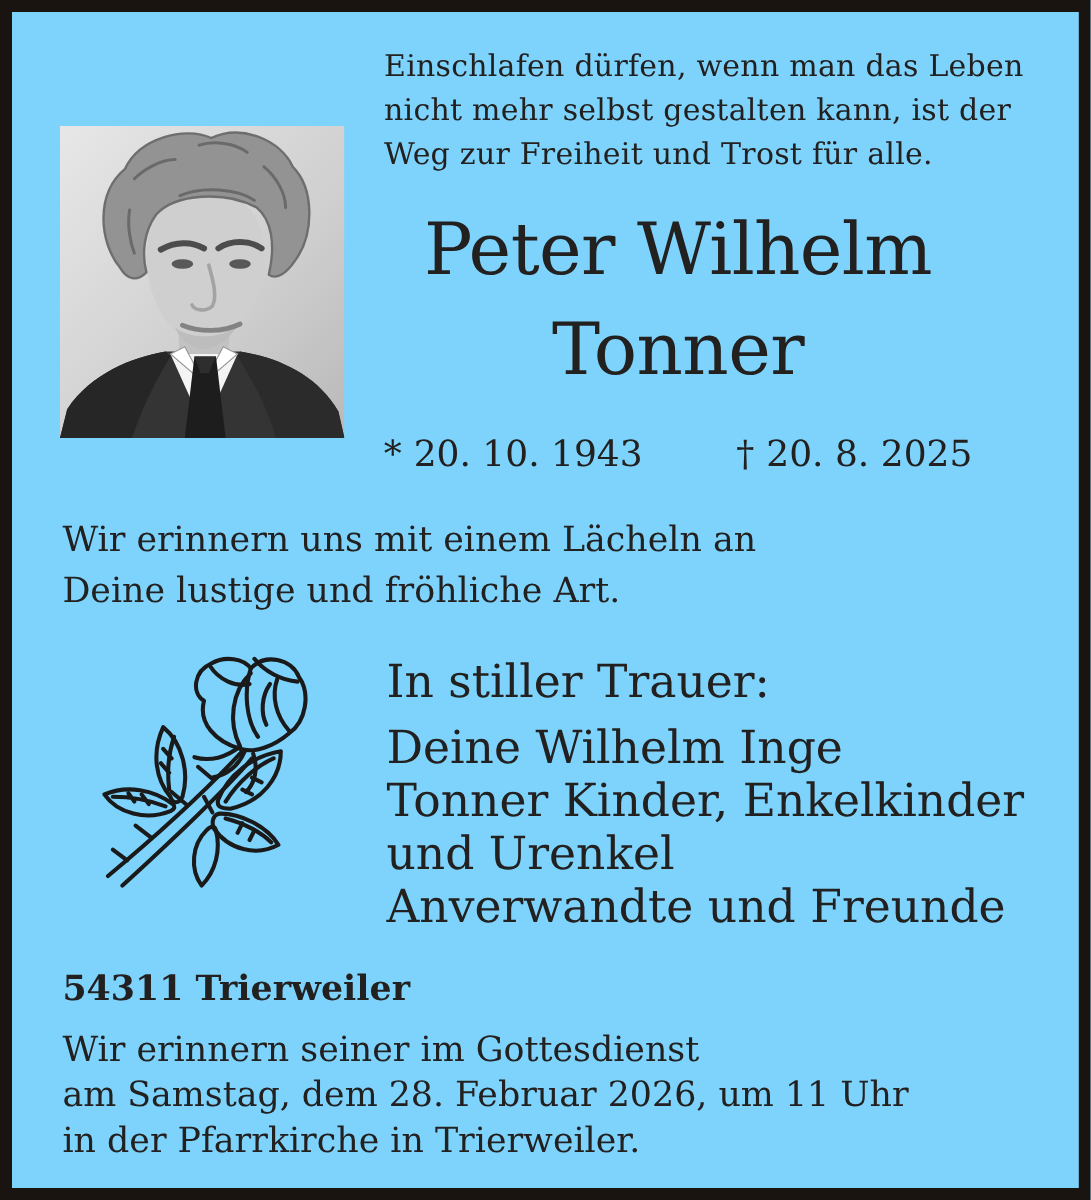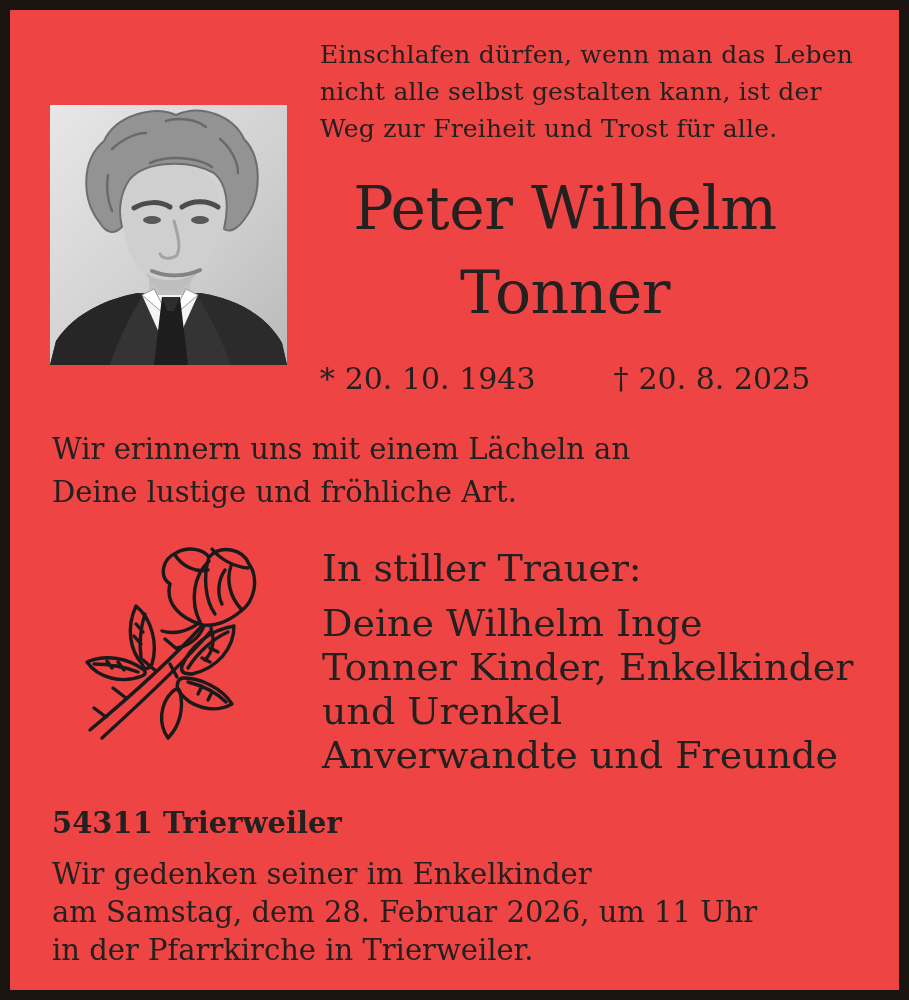--- a/index.html
+++ b/index.html
@@ -1,18 +1,18 @@
 <!DOCTYPE html>
 <html lang="de"><head>
 <meta charset="utf-8">
 <style>
   html,body { margin:0; padding:0; background:#ffffff; }
   .stage {
     position:relative; width:909px; height:1000px;
-    background:#ef4444; overflow:hidden;
+    background:#7dd3fc; overflow:hidden;
     font-family:"DejaVu Serif","Liberation Serif",serif;
     color:#232020;
   }
   .frame {
     position:absolute; inset:0;
     border:10px solid #19140f;
     box-sizing:border-box;
     pointer-events:none;
   }
   .epigraph {
@@ -55,21 +55,21 @@
     font-size:29px; line-height:38px;
   }
 </style>
 </head>
 <body>
 
 <div class="stage">
 
   <div class="epigraph">
     <div>Einschlafen dürfen, wenn man das Leben</div>
-    <div>nicht alle selbst gestalten kann, ist der</div>
+    <div>nicht mehr selbst gestalten kann, ist der</div>
     <div>Weg zur Freiheit und Trost für alle.</div>
   </div>
 
   <svg class="photo" viewBox="0 0 237 260" aria-hidden="true">
     <defs>
       <linearGradient id="pbg" x1="0" y1="0" x2="1" y2="1">
         <stop offset="0" stop-color="#e7e7e7"></stop>
         <stop offset="0.6" stop-color="#cfcfcf"></stop>
         <stop offset="1" stop-color="#b9b9b9"></stop>
       </linearGradient>
@@ -170,19 +170,19 @@
     <div class="intro">In stiller Trauer:</div>
     <div class="mourner">Deine Wilhelm Inge</div>
     <div class="mourner">Tonner Kinder, Enkelkinder</div>
     <div class="mourner">und Urenkel</div>
     <div class="mourner">Anverwandte und Freunde</div>
   </div>
 
   <div class="city">54311 Trierweiler</div>
 
   <div class="service">
-    <div>Wir gedenken seiner im Enkelkinder</div>
+    <div>Wir erinnern seiner im Gottesdienst</div>
     <div>am Samstag, dem 28. Februar 2026, um 11 Uhr</div>
     <div>in der Pfarrkirche in Trierweiler.</div>
   </div>
 
   <div class="frame"></div>
 </div>
 
 </body></html>

